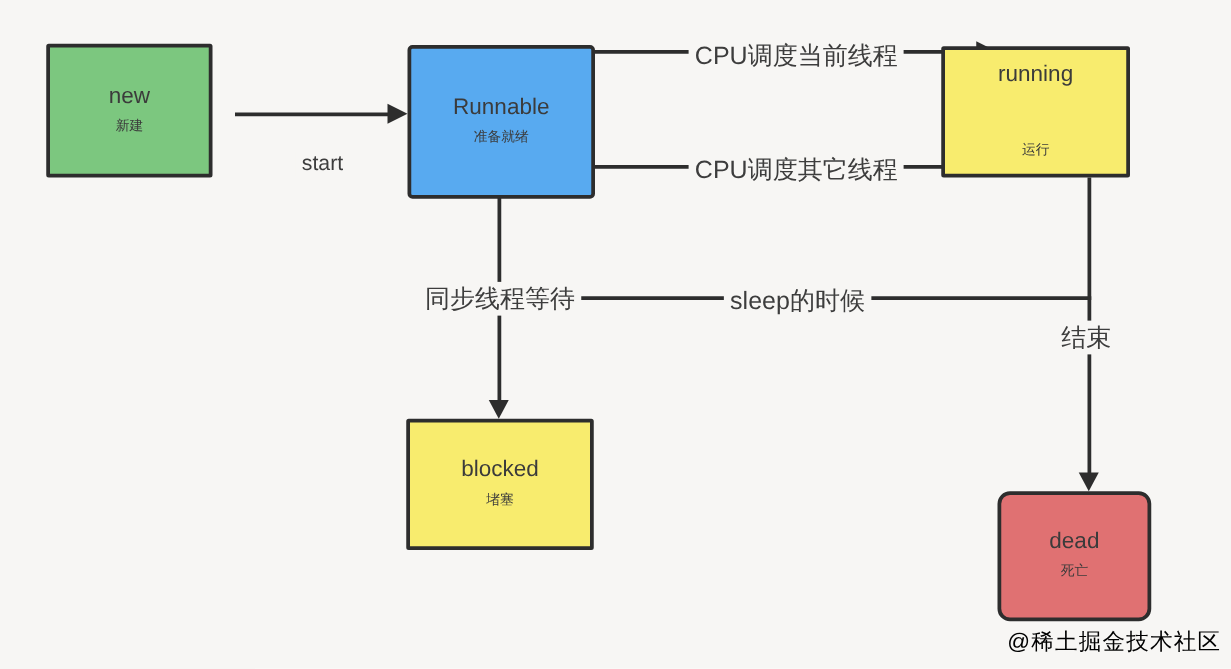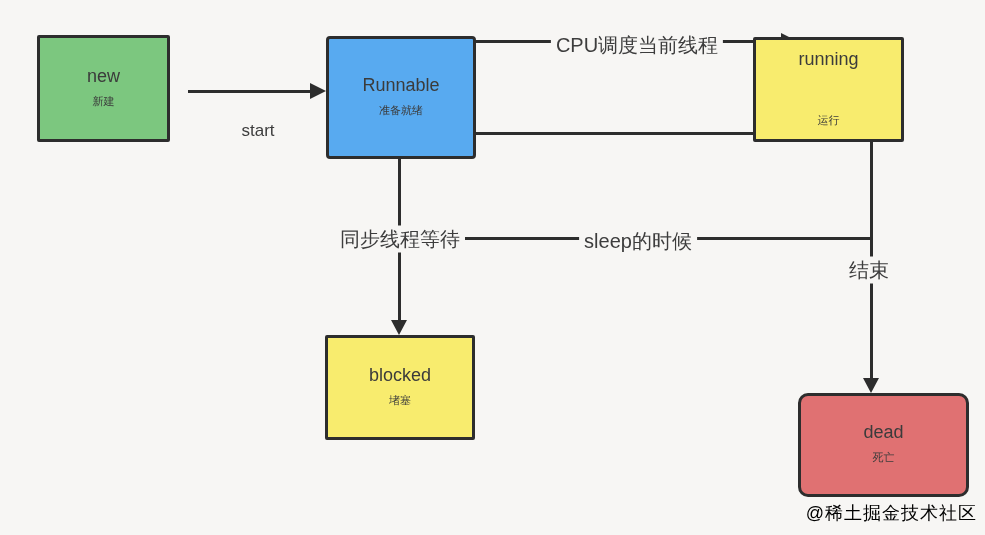--- a/index.html
+++ b/index.html
@@ -24,21 +24,21 @@
     justify-content: center;
     text-align: center;
     color: #3b3b3b;
   }
   .node .en { font-size: 18px; line-height: 25px; }
   .node .zh { font-size: 11px; line-height: 25px; }
   .node-new      { left: 37px;  top: 35px;  width: 133px; height: 107px; background: #7cc77f; border-radius: 2px; }
   .node-runnable { left: 326px; top: 36px;  width: 150px; height: 123px; background: #58aaf0; border-radius: 4px; }
   .node-running  { left: 753px; top: 37px;  width: 151px; height: 105px; background: #f8ec6e; border-radius: 2px; gap: 36px; }
   .node-blocked  { left: 325px; top: 335px; width: 150px; height: 105px; background: #f8ec6e; border-radius: 2px; }
-  .node-dead     { left: 798px; top: 393px; width: 171px; height: 104px; background: #e07172; border-radius: 10px; }
+  .node-dead     { left: 798px; top: 393px; width: 123px; height: 104px; background: #e07172; border-radius: 10px; }
 
   .line { position: absolute; background: #2d2d2d; }
   .line-start       { left: 188px; top: 90px;  width: 124px; height: 3px; }
   .line-cpu-current { left: 476px; top: 40px;  width: 306px; height: 3px; }
   .line-cpu-other   { left: 476px; top: 132px; width: 306px; height: 3px; }
   .line-sync        { left: 398px; top: 141px; width: 3px;   height: 181px; }
   .line-sleep       { left: 399px; top: 237px; width: 474px; height: 3px; }
   .line-end         { left: 870px; top: 142px; width: 3px;   height: 237px; }
 
   .head { position: absolute; width: 0; height: 0; }
@@ -117,19 +117,20 @@
     <span class="en">blocked</span>
     <span class="zh">堵塞</span>
   </div>
   <div class="node node-dead" style="background: rgb(224, 113, 114);">
     <span class="en">dead</span>
     <span class="zh">死亡</span>
   </div>
 
   <span class="edge-label label-start">start</span>
   <span class="edge-label label-cpu-current">CPU调度当前线程</span>
+  <span class="edge-label label-cpu-other">CPU调度其它线程</span>
   <span class="edge-label label-sync">同步线程等待</span>
   <span class="edge-label label-sleep">sleep的时候</span>
   <span class="edge-label label-end">结束</span>
 
   <span class="watermark">@稀土掘金技术社区</span>
 
 </div>
 
 </body></html>

